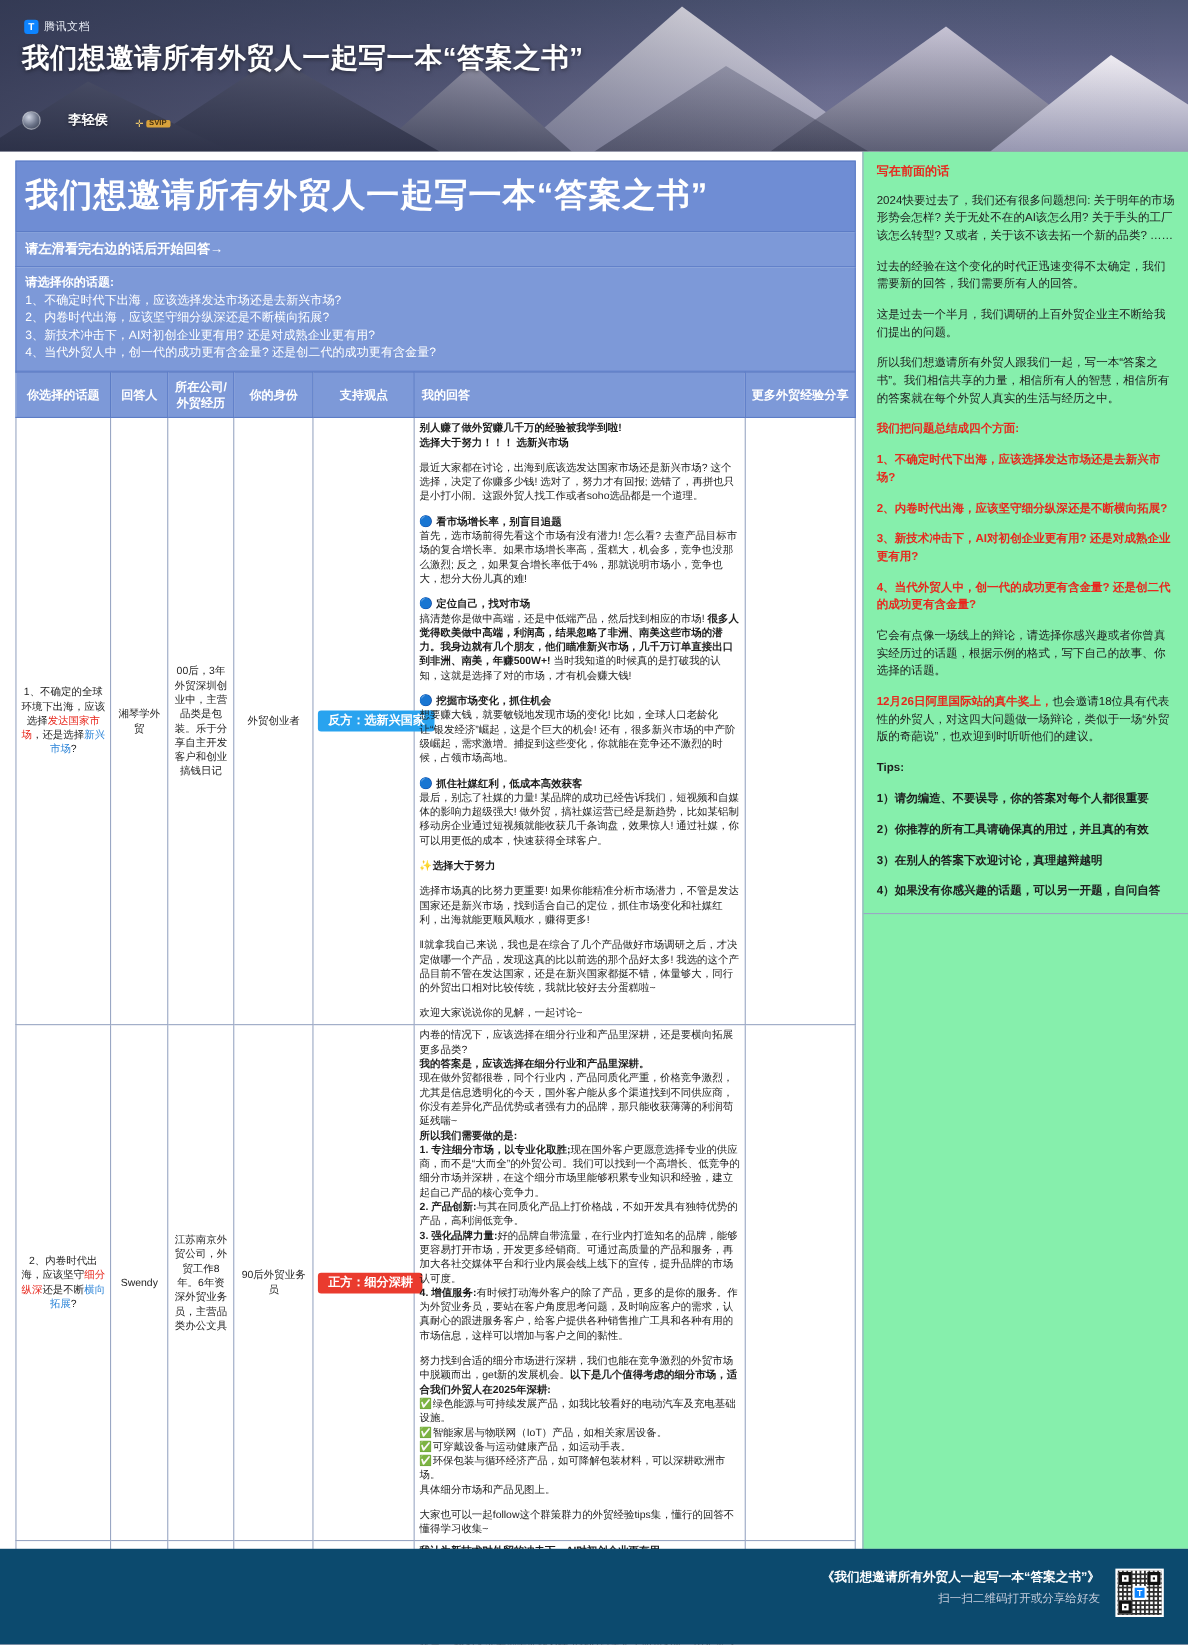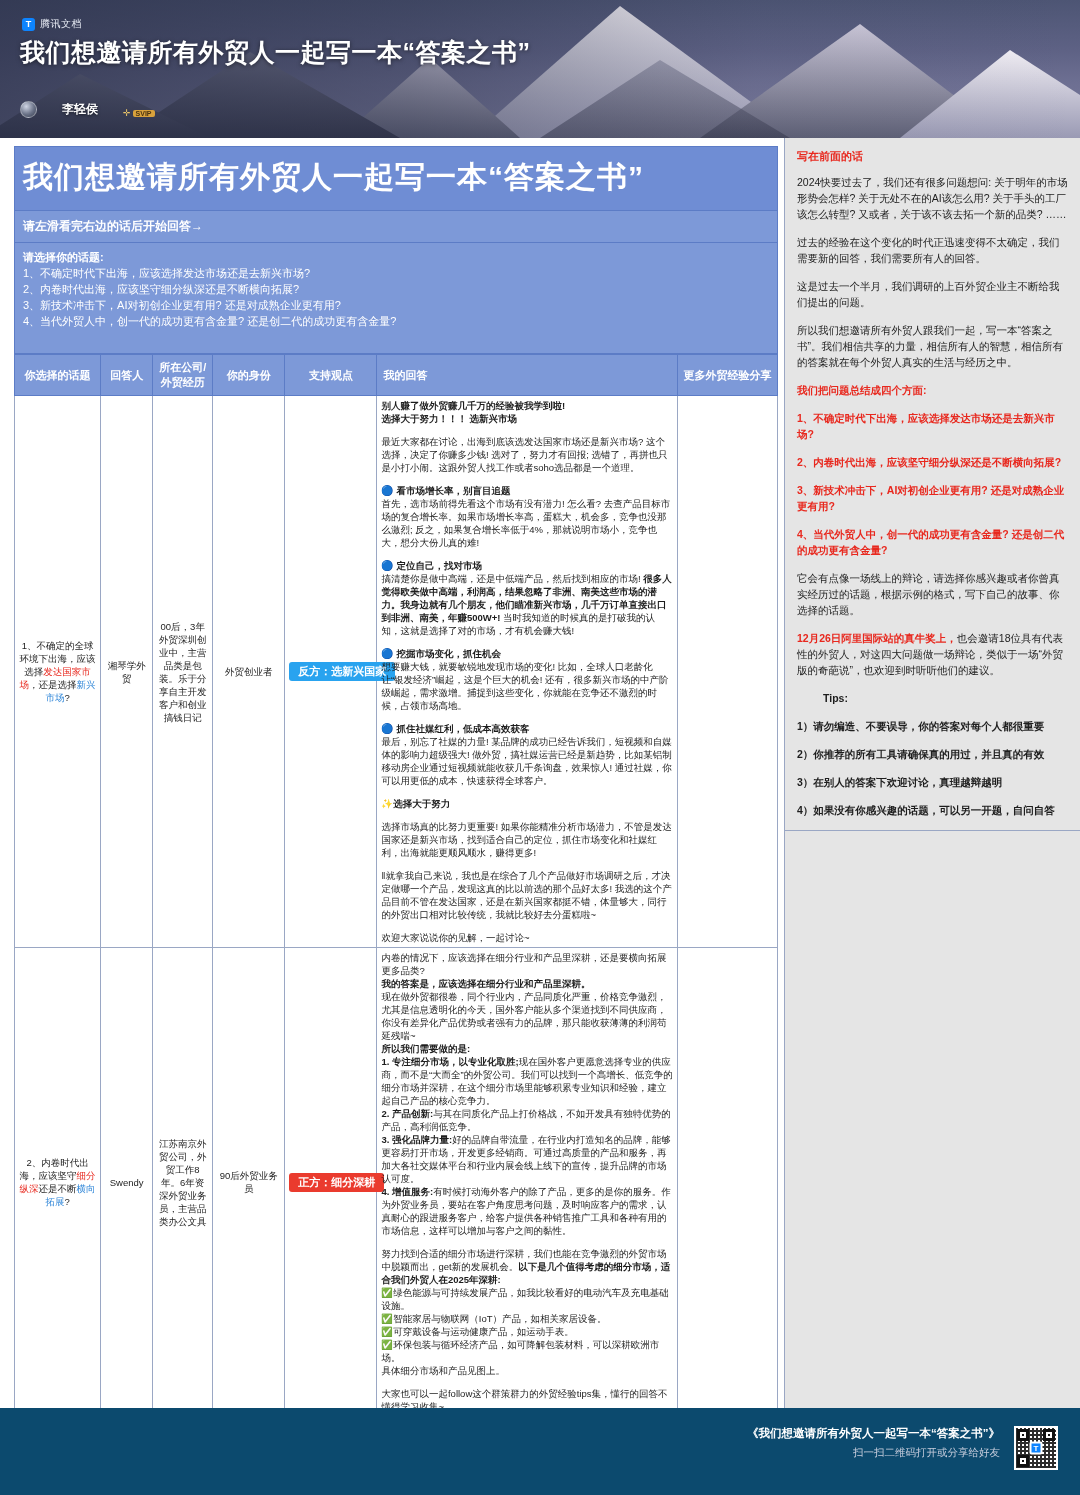--- a/index.html
+++ b/index.html
@@ -60,21 +60,21 @@
   #author .svip .cross{ font-size:9px; }
   #author .svip .lbl{ background:#d9a23c; color:#4b3410; padding:0 3px; border-radius:2px; font-size:7px; }
 
   
   #sheet{
     position:absolute; left:0; top:138px; width:1080px; height:1270px;
     background:#ffffff;
     display:flex;
   }
   #leftcol{ width:784px; flex:none; background:#fff; }
-  #rightcol{ width:296px; flex:none; background:#e5e5e5; border-left:1px solid #9aa7c4; }
+  #rightcol{ width:296px; flex:none; background:#86efac; border-left:1px solid #9aa7c4; }
 
   
   .titlebar{
     margin:8px 6px 0 14px;
     background:#6f8dd4;
     color:#fff;
     font-size:30px; font-weight:800; letter-spacing:1px;
     padding:10px 8px 12px 8px;
     border:1px solid #5c7cc6;
     white-space:nowrap;
@@ -83,21 +83,21 @@
     margin:0 6px 0 14px;
     background:#7d99d8;
     color:#fff; font-weight:700; font-size:12px;
     padding:7px 8px;
     border:1px solid #5c7cc6; border-top:none;
   }
   .topiclist{
     margin:0 6px 0 14px;
     background:#7d99d8;
     color:#fff; font-size:11px; line-height:16px;
-    padding:6px 8px 24px 8px;
+    padding:6px 8px 8px 8px;
     border:1px solid #5c7cc6; border-top:none;
   }
   .topiclist .t0{ font-weight:600; }
   .topiclist li{ list-style:none; }
   .topiclist ol{ margin:0; padding:0; }
 
   
   table.grid{
     margin:0 6px 0 14px;
     border-collapse:collapse;
@@ -134,21 +134,21 @@
   }
   .pill.blue-pill{ background:#29a3ef; }
   .pill.red-pill{ background:#ea3b2e; }
 
   
   .rp{ padding:10px 12px 0 12px; font-size:10.5px; line-height:16px; color:#1d1d1d; }
   .rp h4{ margin:0 0 10px 0; font-size:11px; color:#e8281e; font-weight:700; }
   .rp p{ margin:0 0 12px 0; }
   .rp p.r{ color:#e8281e; font-weight:700; }
   .rp .divider{ border-top:1px solid #9aa7c4; margin:12px -12px 0 -12px; }
-  .rp .tips b{ font-weight:700;margin-left:26px; }
+  .rp .tips b{ font-weight:700; }
 
   
   #footer{
     position:absolute; left:0; top:1408px; width:1080px; height:87px;
     background:#0c4a6e;
   }
   #foot-inner{
     position:absolute; right:22px; top:18px;
     display:flex; align-items:flex-start; gap:14px;
   }

